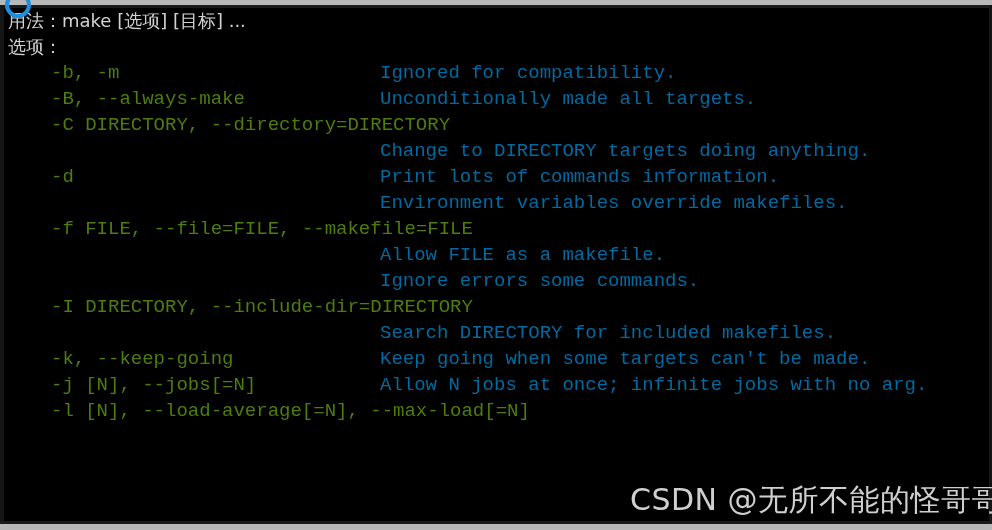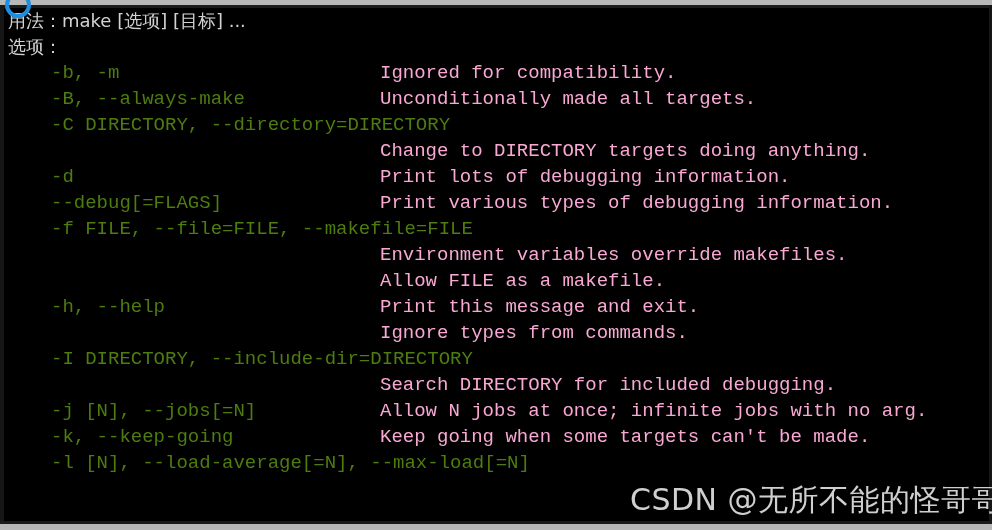--- a/index.html
+++ b/index.html
@@ -77,21 +77,21 @@
     left: 10px;
     top: 0;
     color: #4d7c0f;
     margin-left: 37px;
   }
   .line .desc {
     display: inline-block;
     position: absolute;
     left: 376px;
     top: 0;
-    color: #f9a8d4;
+    color: #0369a1;
   }
   .line .full {
     display: inline-block;
     position: absolute;
     left: 4px;
     top: 0;
     color: #d2d2d2;
   }
   .line.cjk {
     font-family: "DejaVu Sans", "Liberation Sans", sans-serif;
@@ -144,31 +144,29 @@
 
     <div class="line cjk">
       <span class="full">选项：</span>
     </div>
 
     <div id="option-lines">
         <div class="line"><span class="opt">-b, -m</span><span class="desc">Ignored for compatibility.</span></div>
         <div class="line"><span class="opt">-B, --always-make</span><span class="desc">Unconditionally made all targets.</span></div>
         <div class="line"><span class="opt">-C DIRECTORY, --directory=DIRECTORY</span><span class="desc"></span></div>
         <div class="line"><span class="opt"></span><span class="desc">Change to DIRECTORY targets doing anything.</span></div>
-        <div class="line"><span class="opt">-d</span><span class="desc">Print lots of debugging information.</span></div>
-        <div class="line"><span class="opt">--debug[=FLAGS]</span><span class="desc">Print various types of debugging information.</span></div>
+        <div class="line"><span class="opt">-d</span><span class="desc">Print lots of commands information.</span></div>
+        <div class="line"><span class="opt"></span><span class="desc">Environment variables override makefiles.</span></div>
         <div class="line"><span class="opt">-f FILE, --file=FILE, --makefile=FILE</span><span class="desc"></span></div>
-        <div class="line"><span class="opt"></span><span class="desc">Environment variables override makefiles.</span></div>
         <div class="line"><span class="opt"></span><span class="desc">Allow FILE as a makefile.</span></div>
-        <div class="line"><span class="opt">-h, --help</span><span class="desc">Print this message and exit.</span></div>
-        <div class="line"><span class="desc">Ignore types from commands.</span></div>
+        <div class="line"><span class="desc">Ignore errors some commands.</span></div>
         <div class="line"><span class="opt">-I DIRECTORY, --include-dir=DIRECTORY</span><span class="desc"></span></div>
-        <div class="line"><span class="opt"></span><span class="desc">Search DIRECTORY for included debugging.</span></div>
+        <div class="line"><span class="opt"></span><span class="desc">Search DIRECTORY for included makefiles.</span></div>
+        <div class="line"><span class="opt">-k, --keep-going</span><span class="desc">Keep going when some targets can't be made.</span></div>
         <div class="line"><span class="opt">-j [N], --jobs[=N]</span><span class="desc">Allow N jobs at once; infinite jobs with no arg.</span></div>
-        <div class="line"><span class="opt">-k, --keep-going</span><span class="desc">Keep going when some targets can't be made.</span></div>
         <div class="line"><span class="opt">-l [N], --load-average[=N], --max-load[=N]</span><span class="desc"></span></div>
       </div>
 
   </div>
 
   <div id="cursor-ring"></div>
 
   <div id="watermark">CSDN @无所不能的怪哥哥</div>
 
   <div class="bezel bottom"></div>

